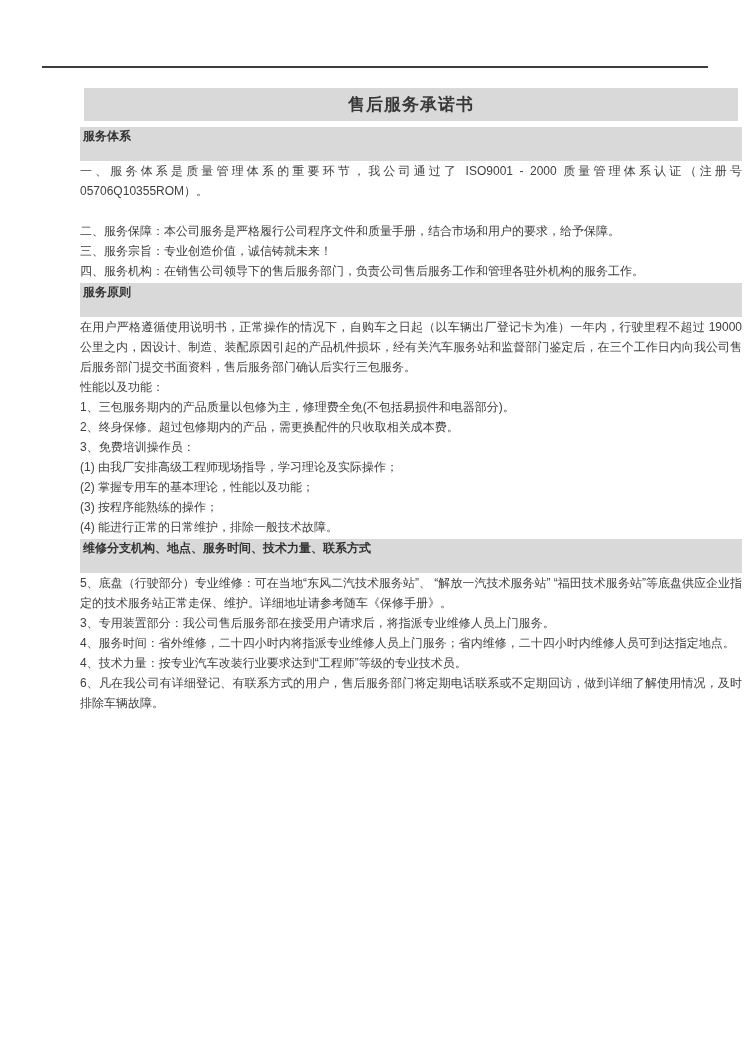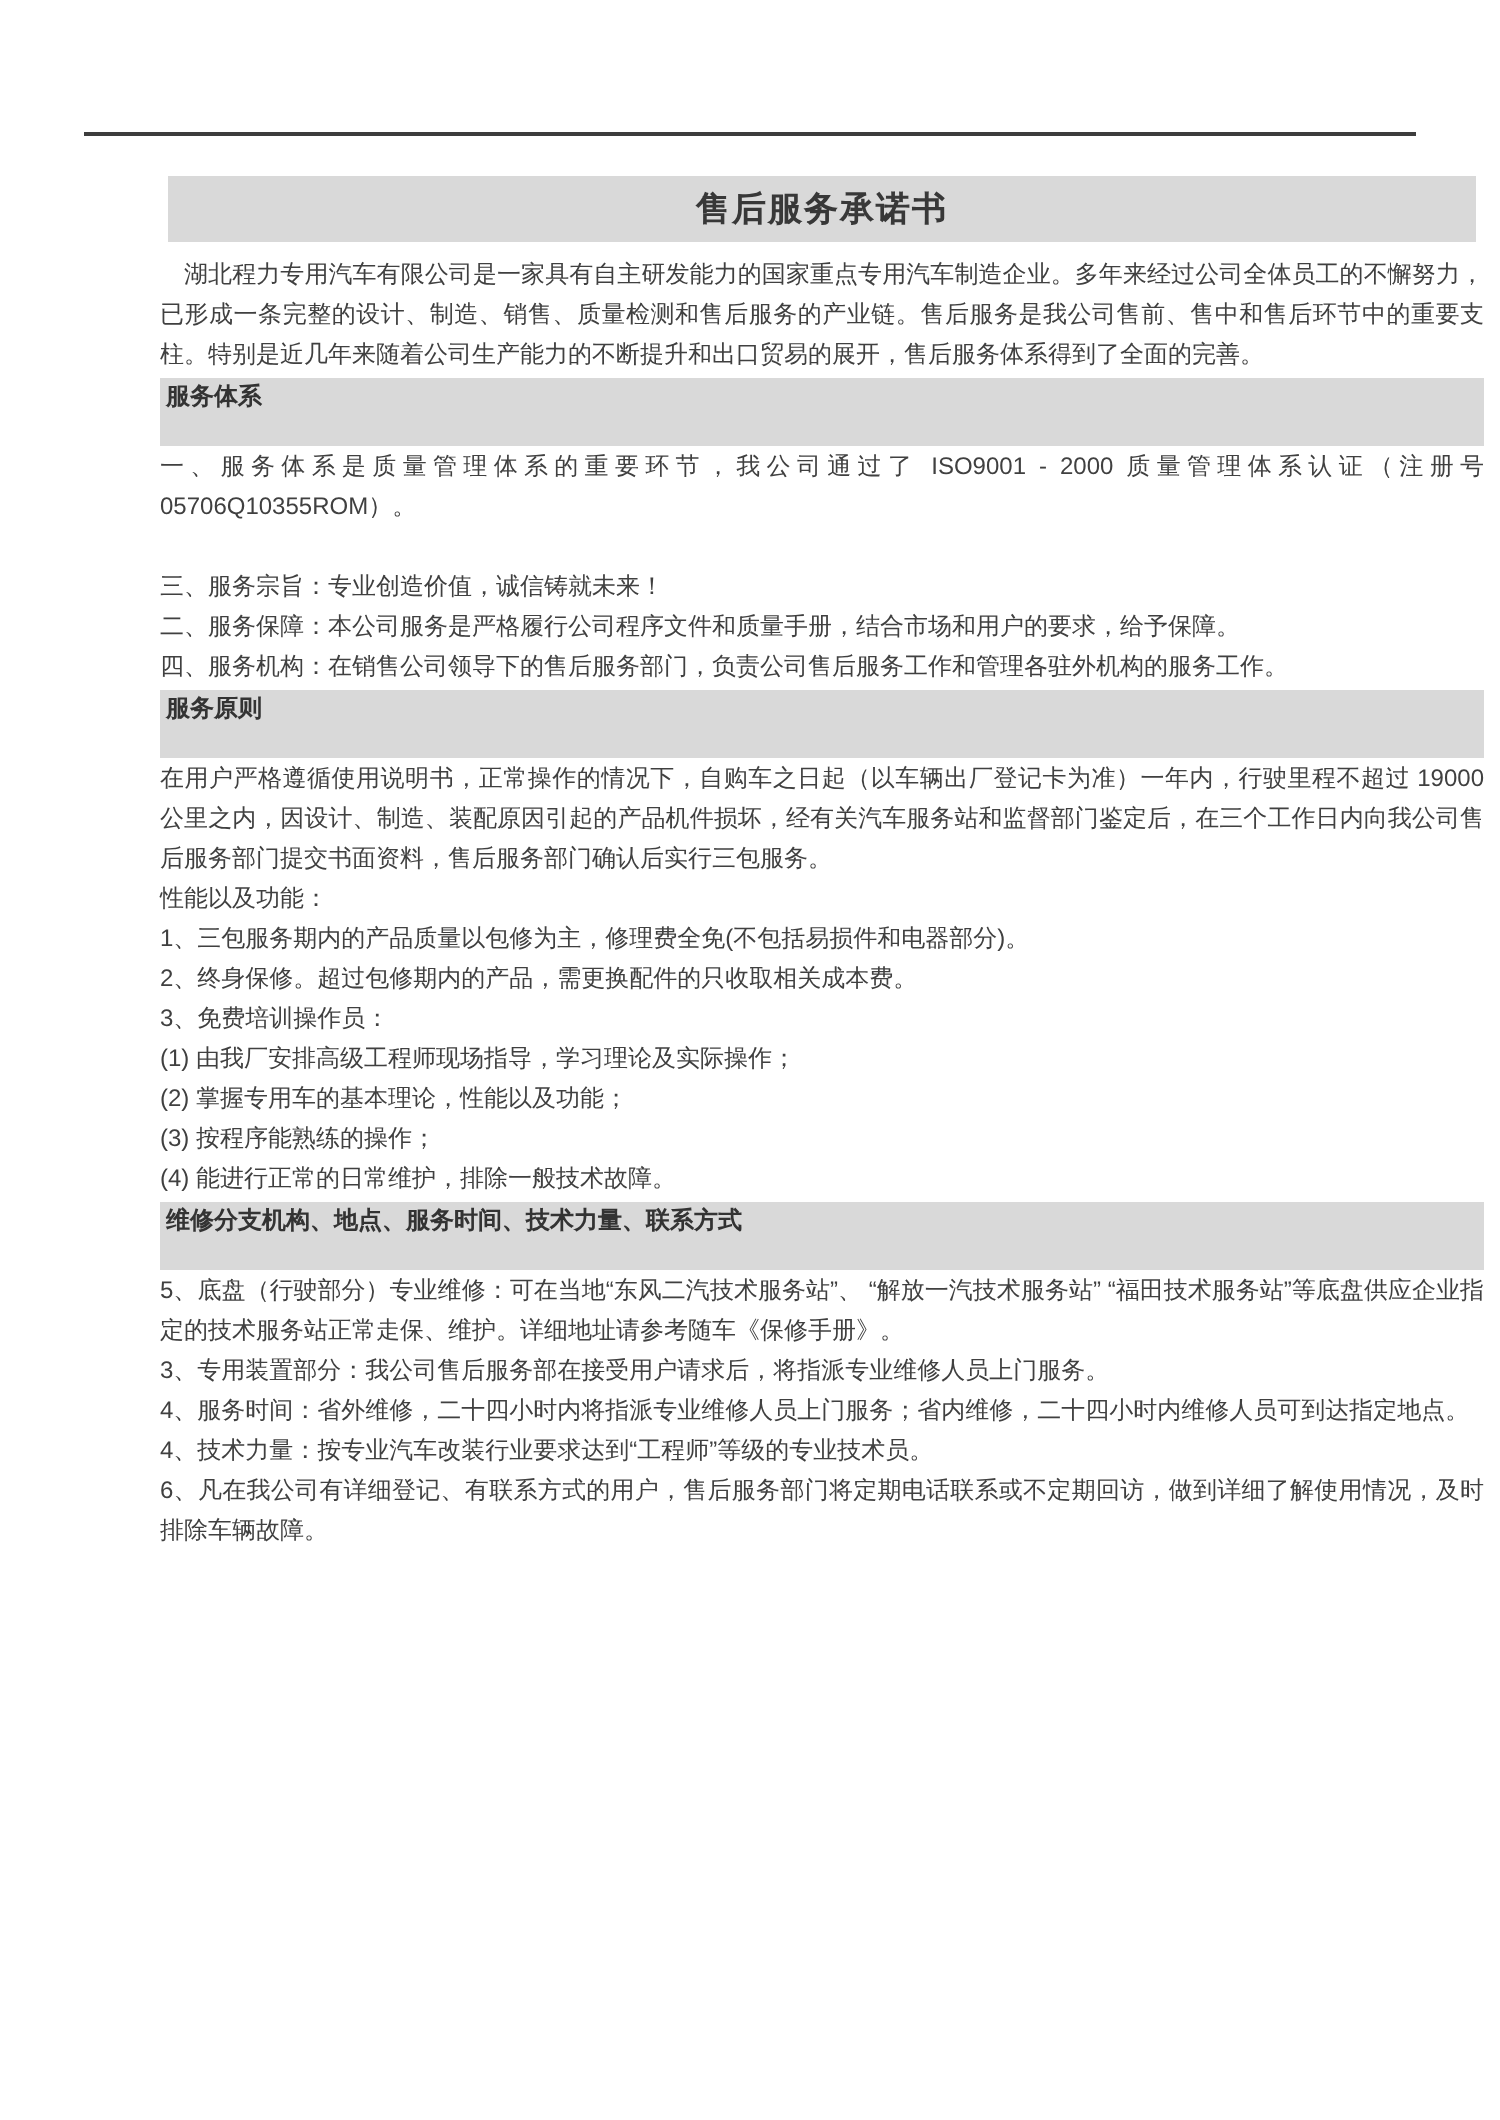--- a/index.html
+++ b/index.html
@@ -68,27 +68,26 @@
 </style>
 </head>
 <body>
 
 <div class="sheet">
   <div class="top-rule"></div>
   <div class="content">
 
     <div class="title-bar">售后服务承诺书</div>
 
-    <p class="intro">湖北程力专用汽车有限公司是一家具有自主研发能力的国家重点专用汽车制造企业。多年来经过公司全体员工的不懈努力，已形成一条完整的设计、制造、销售、质量检测和售后服务的产业链。售后服务是我公司售前、售中和售后环节中的重要支柱。特别是近几年来随着公司生产能力的不断提升和出口贸易的展开，售后服务体系得到了全面的完善。</p>
 
     <div class="sec-header">服务体系</div>
     <p class="line">一、服务体系是质量管理体系的重要环节，我公司通过了 ISO9001 - 2000 质量管理体系认证（注册号 05706Q10355ROM）。</p>
     <div class="blank-line"></div>
+    <p class="line">二、服务保障：本公司服务是严格履行公司程序文件和质量手册，结合市场和用户的要求，给予保障。</p>
     <p class="line">三、服务宗旨：专业创造价值，诚信铸就未来！</p>
-    <p class="line">二、服务保障：本公司服务是严格履行公司程序文件和质量手册，结合市场和用户的要求，给予保障。</p>
     <p class="line">四、服务机构：在销售公司领导下的售后服务部门，负责公司售后服务工作和管理各驻外机构的服务工作。</p>
 
     <div class="sec-header">服务原则</div>
     <p class="line">在用户严格遵循使用说明书，正常操作的情况下，自购车之日起（以车辆出厂登记卡为准）一年内，行驶里程不超过 19000 公里之内，因设计、制造、装配原因引起的产品机件损坏，经有关汽车服务站和监督部门鉴定后，在三个工作日内向我公司售后服务部门提交书面资料，售后服务部门确认后实行三包服务。</p>
     <p class="line">性能以及功能：</p>
     <p class="line">1、三包服务期内的产品质量以包修为主，修理费全免(不包括易损件和电器部分)。</p>
     <p class="line">2、终身保修。超过包修期内的产品，需更换配件的只收取相关成本费。</p>
     <p class="line">3、免费培训操作员：</p>
     <p class="line">(1) 由我厂安排高级工程师现场指导，学习理论及实际操作；</p>
     <p class="line">(2) 掌握专用车的基本理论，性能以及功能；</p>

